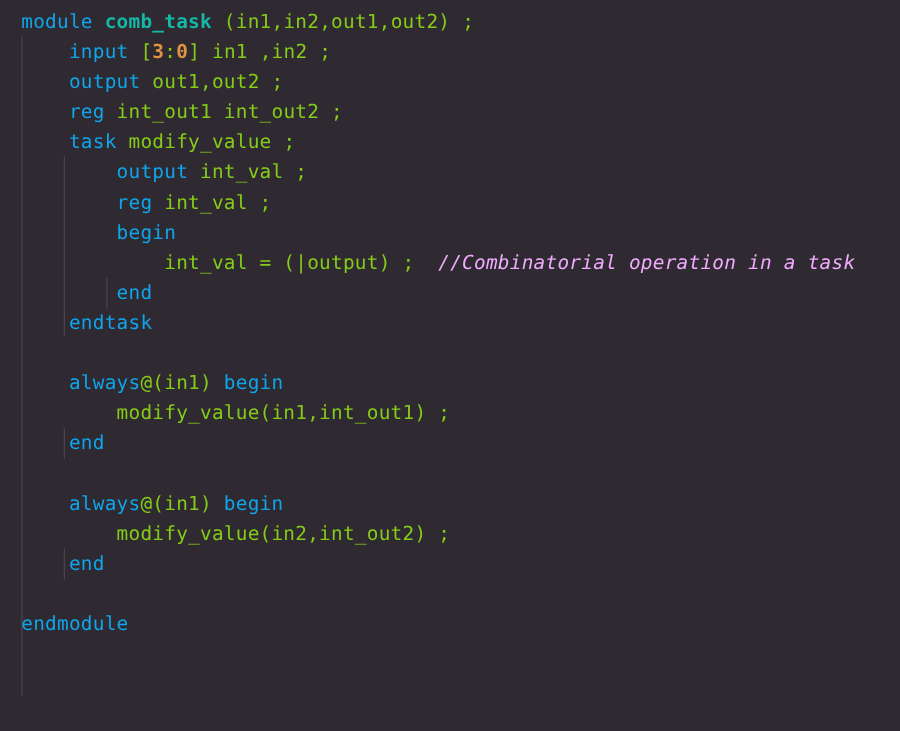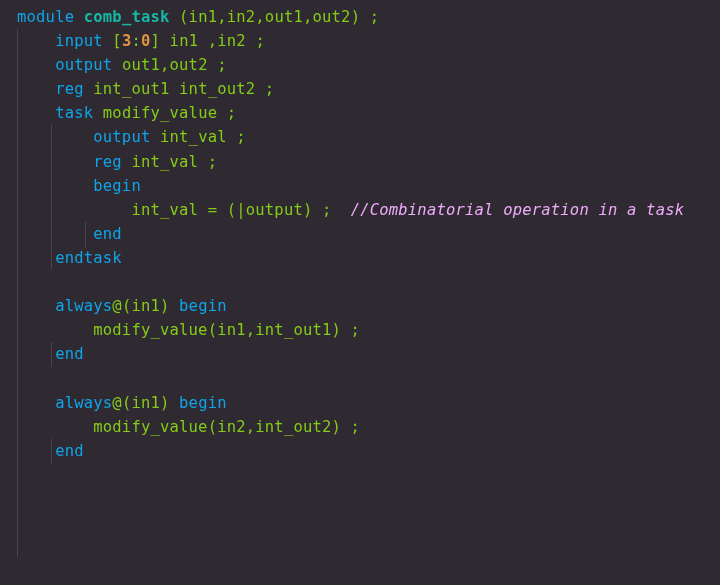--- a/index.html
+++ b/index.html
@@ -73,14 +73,15 @@
       <div class="code-line"><span class="tok-plain">    </span><span class="tok-kw">endtask</span></div>
       <div class="code-line">&nbsp;</div>
       <div class="code-line"><span class="tok-plain">    </span><span class="tok-kw">always</span><span class="tok-plain">@(in1) </span><span class="tok-kw">begin</span></div>
       <div class="code-line"><span class="tok-plain">        modify_value(in1,int_out1) ;</span></div>
       <div class="code-line"><span class="tok-plain">    </span><span class="tok-kw">end</span></div>
       <div class="code-line">&nbsp;</div>
       <div class="code-line"><span class="tok-plain">    </span><span class="tok-kw">always</span><span class="tok-plain">@(in1) </span><span class="tok-kw">begin</span></div>
       <div class="code-line"><span class="tok-plain">        modify_value(in2,int_out2) ;</span></div>
       <div class="code-line"><span class="tok-plain">    </span><span class="tok-kw">end</span></div>
       <div class="code-line">&nbsp;</div>
+      <div class="code-line"><span class="tok-kw">endmodule</span></div>
     </div>
 </div>
 
 </body></html>

